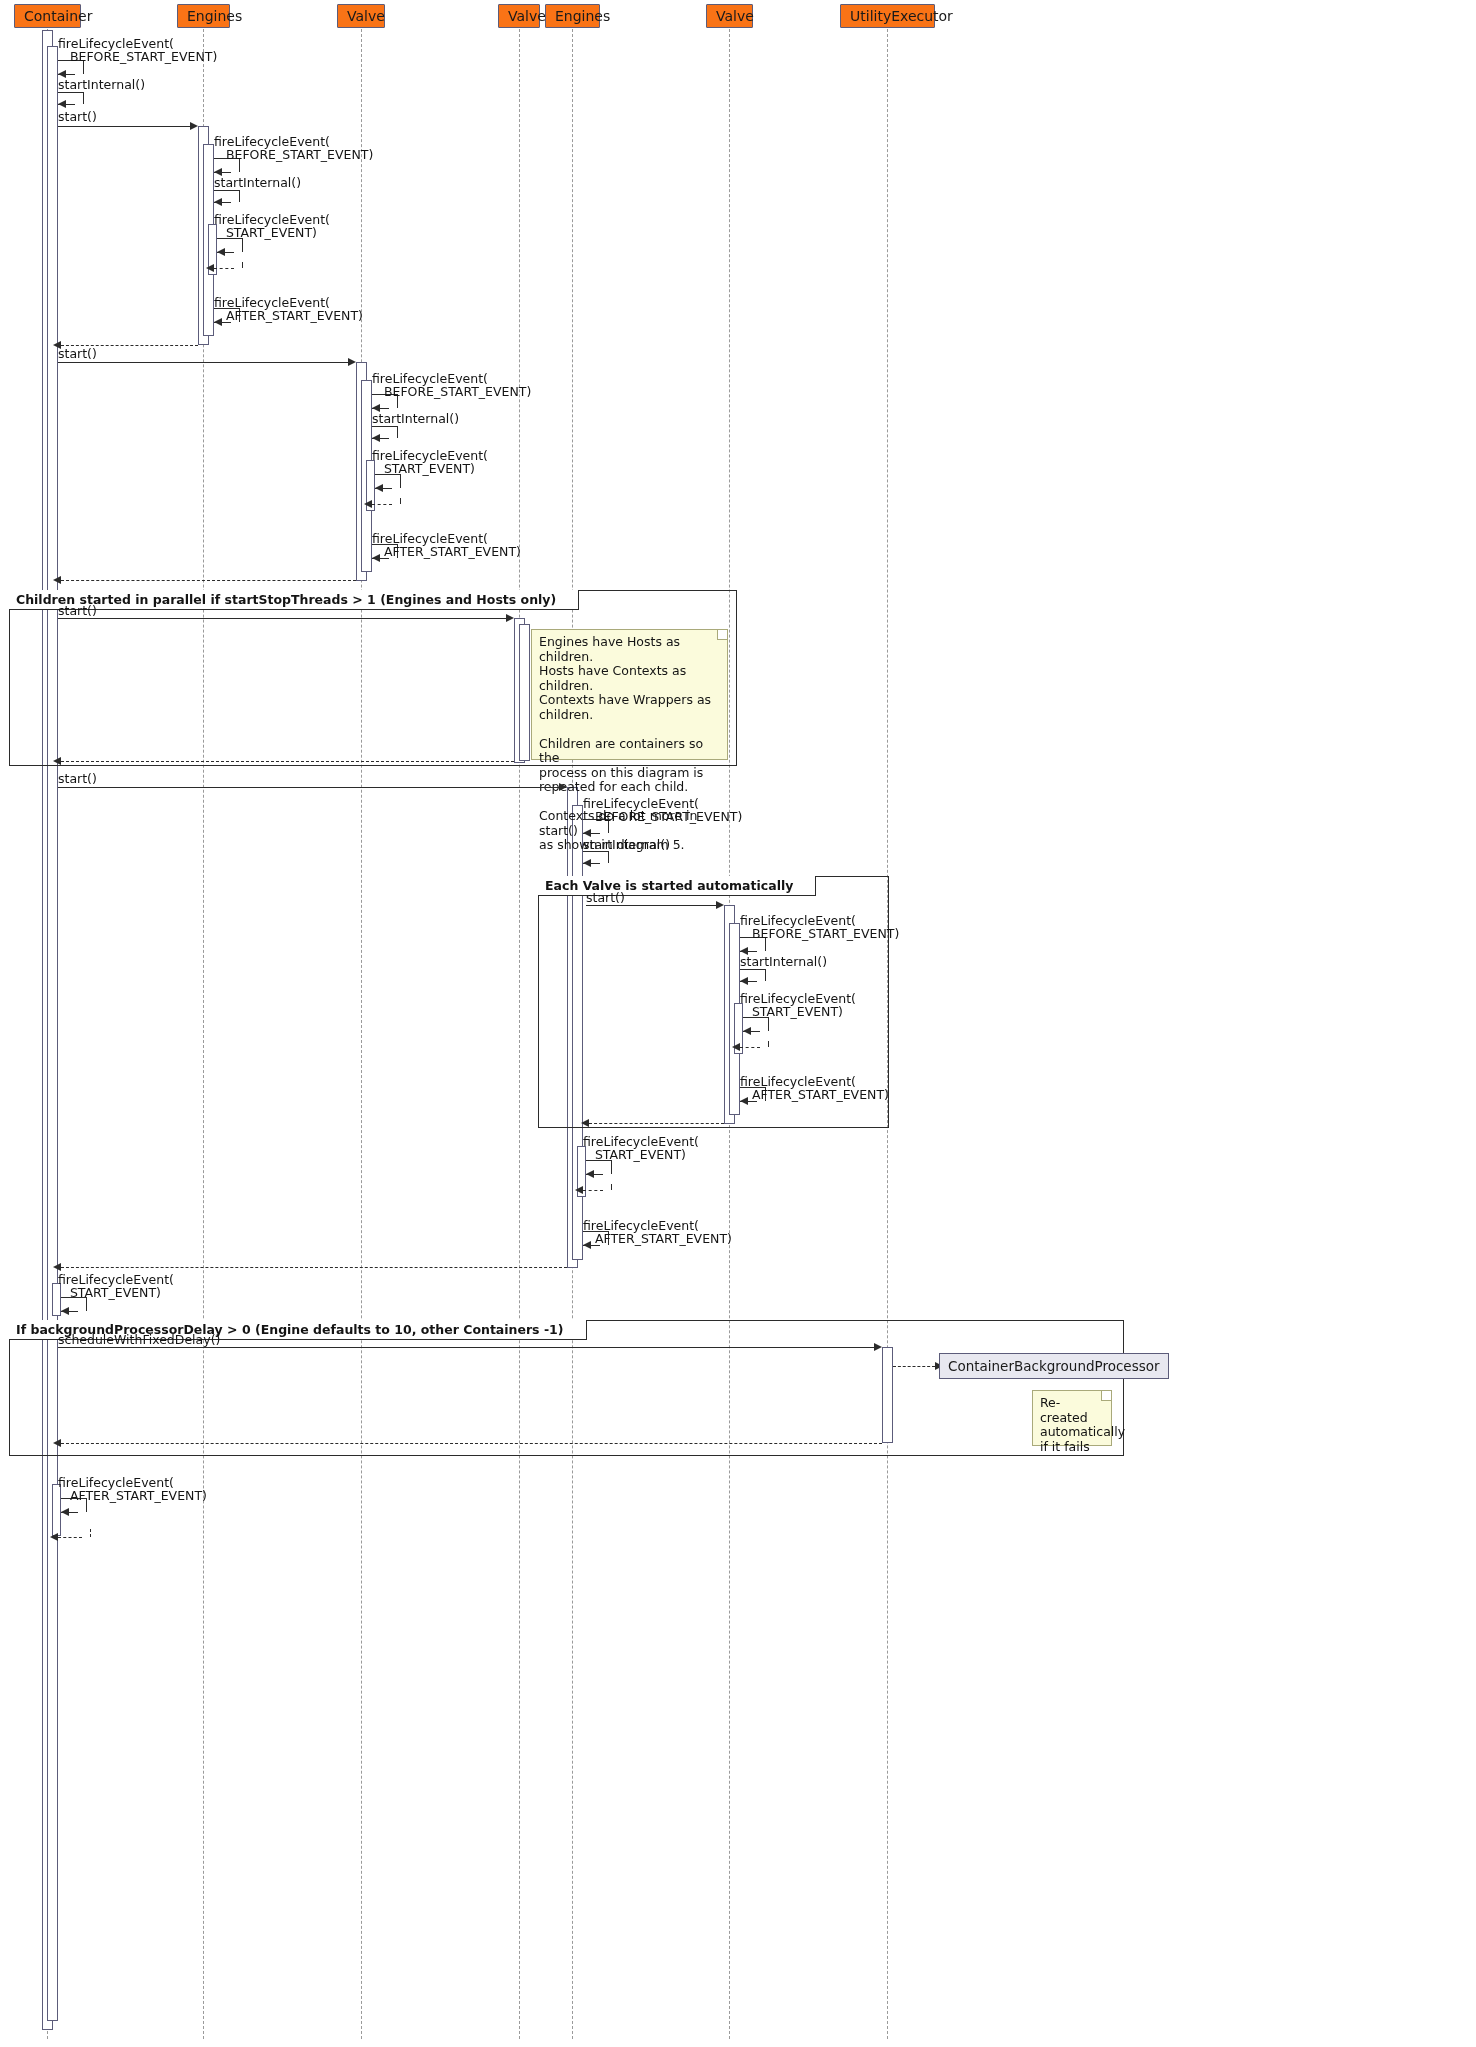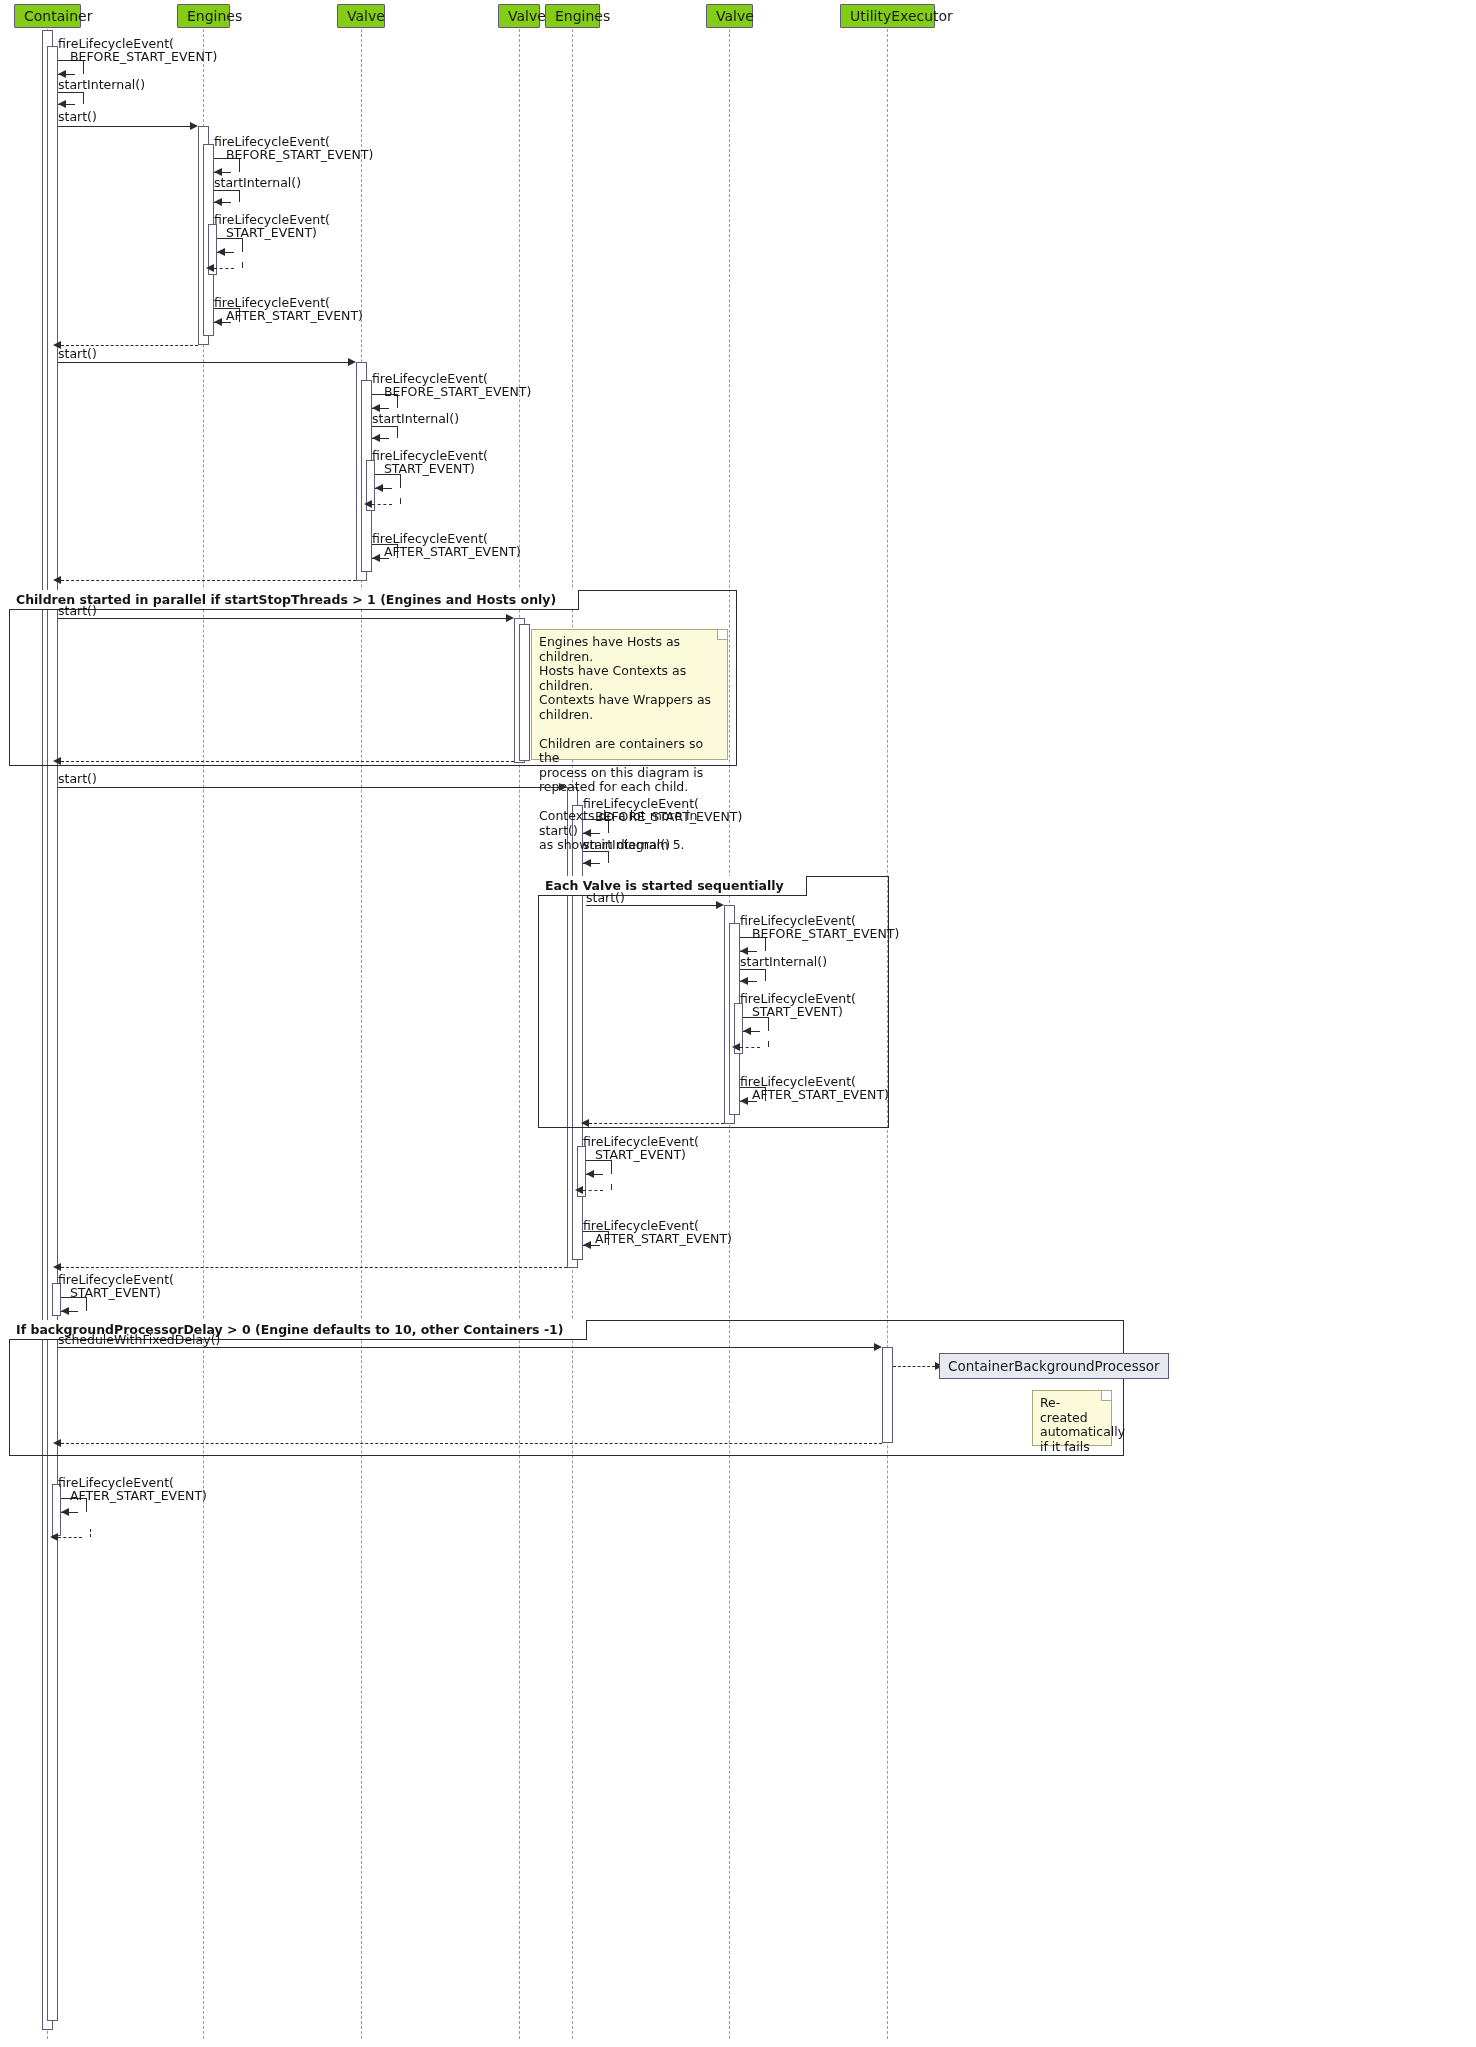--- a/index.html
+++ b/index.html
@@ -1,19 +1,19 @@
 <!DOCTYPE html>
 <html><head>
 <meta charset="utf-8">
 <style>
   html,body{margin:0;padding:0;background:#ffffff;}
   body{font-family:"DejaVu Sans","Liberation Sans",sans-serif;}
   #canvas{position:relative;width:1476px;height:2047px;overflow:hidden;}
   .lifeline-head{
-    position:absolute;background:#84cc16;border:1px solid #5c5c7a;
+    position:absolute;background:#f97316;border:1px solid #5c5c7a;
     font-size:14px;color:#1a1a1a;padding:3px 9px;border-radius:1px;
     white-space:nowrap;text-align:center;box-sizing:border-box;
   }
   .lifeline{position:absolute;width:0;border-left:1px dashed #9a9a9a;}
   .activation{position:absolute;background:#ffffff;border:1px solid #5c5c7a;box-sizing:border-box;}
   .msg-line{position:absolute;height:0;border-top:1px solid #2b2b2b;}
   .msg-line.dashed{border-top:1px dashed #2b2b2b;}
   .arrow-r{
     position:absolute;width:0;height:0;
     border-top:4px solid transparent;border-bottom:4px solid transparent;
@@ -248,21 +248,21 @@
 
   <div class="selfcall" style="left:583px;top:851px;width:25px;height:12px;">
     <div class="sc-top" style="top:0;width:25px;"></div>
     <div class="sc-right" style="left:25px;top:0;height:12px;"></div>
     <div class="sc-bot" style="top:12px;width:17px;"></div>
   </div>
   <div class="arrow-l" style="left:583px;top:859px;"></div>
   <div class="msg-label" style="left:583px;top:838px;">startInternal()</div>
 
   <div class="frame" style="left:538px;top:876px;width:351px;height:252px;"></div>
-  <div class="frame-tab" style="left:538px;top:876px;">Each Valve is started sequentially</div>
+  <div class="frame-tab" style="left:538px;top:876px;">Each Valve is started automatically</div>
 
   <div class="msg-line" style="left:586px;top:905px;width:130px;"></div>
   <div class="arrow-r" style="left:716px;top:901px;"></div>
   <div class="msg-label" style="left:586px;top:891px;">start()</div>
 
   <div class="selfcall" style="left:740px;top:937px;width:25px;height:14px;">
     <div class="sc-top" style="top:0;width:25px;"></div>
     <div class="sc-right" style="left:25px;top:0;height:14px;"></div>
     <div class="sc-bot" style="top:14px;width:17px;"></div>
   </div>

